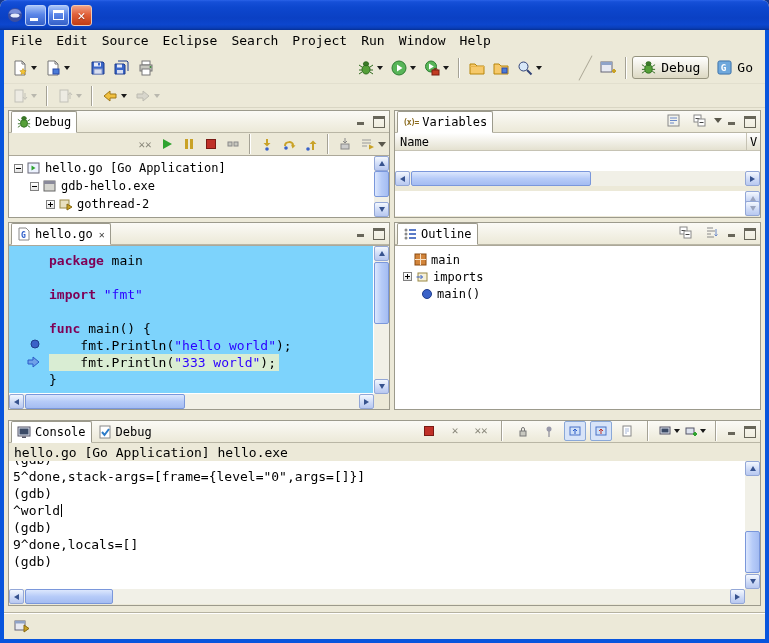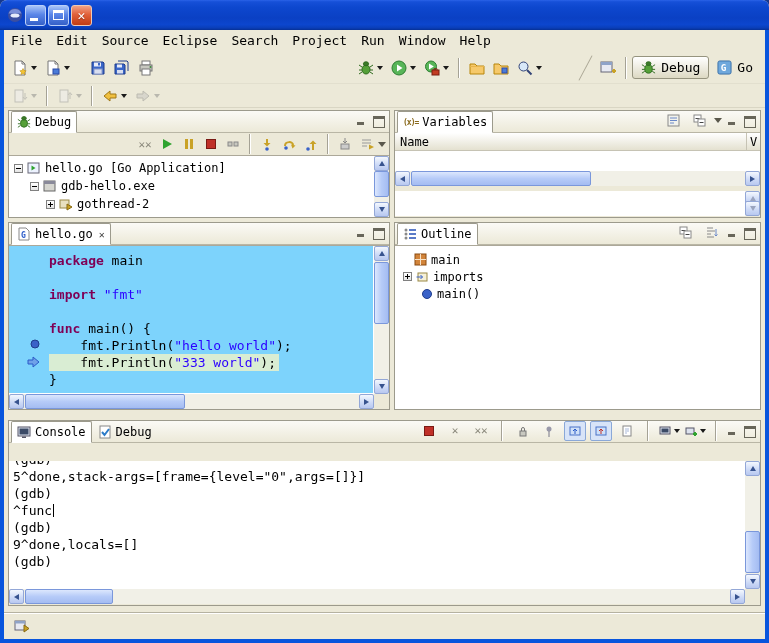--- a/index.html
+++ b/index.html
@@ -677,25 +677,26 @@
             <rect x="1" y="3" width="8" height="6" fill="#DDE2EE" stroke="#556"></rect>
             <path d="M8 9h4M10 7v4" stroke="#2FA32F" stroke-width="2"></path>
           </svg>
             <span class="darr"></span>
         </span>
         <span class="tsep"></span>
         <span class="mm mm-min"></span>
         <span class="mm mm-max"></span>
       </div>
     </div>
+    <div id="console-banner">hello.go [Go Application] hello.exe</div>
     <div id="console-text">
       <div class="cline clip"><span>(gdb)</span></div>
       <div class="cline"><span>5^done,stack-args=[frame={level="0",args=[]}]</span></div>
       <div class="cline"><span>(gdb)</span></div>
-      <div class="cline"><span>^func</span><span class="caret"></span></div>
+      <div class="cline"><span>^world</span><span class="caret"></span></div>
       <div class="cline"><span>(gdb)</span></div>
       <div class="cline"><span>9^done,locals=[]</span></div>
       <div class="cline"><span>(gdb)</span></div>
     </div>
     <div class="vsb" id="console-vsb">
       <span class="sbb" style="top:0;left:0">
           <span class="t-up"></span>
         </span>
       <span class="vthumb" style="bottom:16px;height:42px"></span>
       <span class="sbb" style="bottom:0;left:0">

